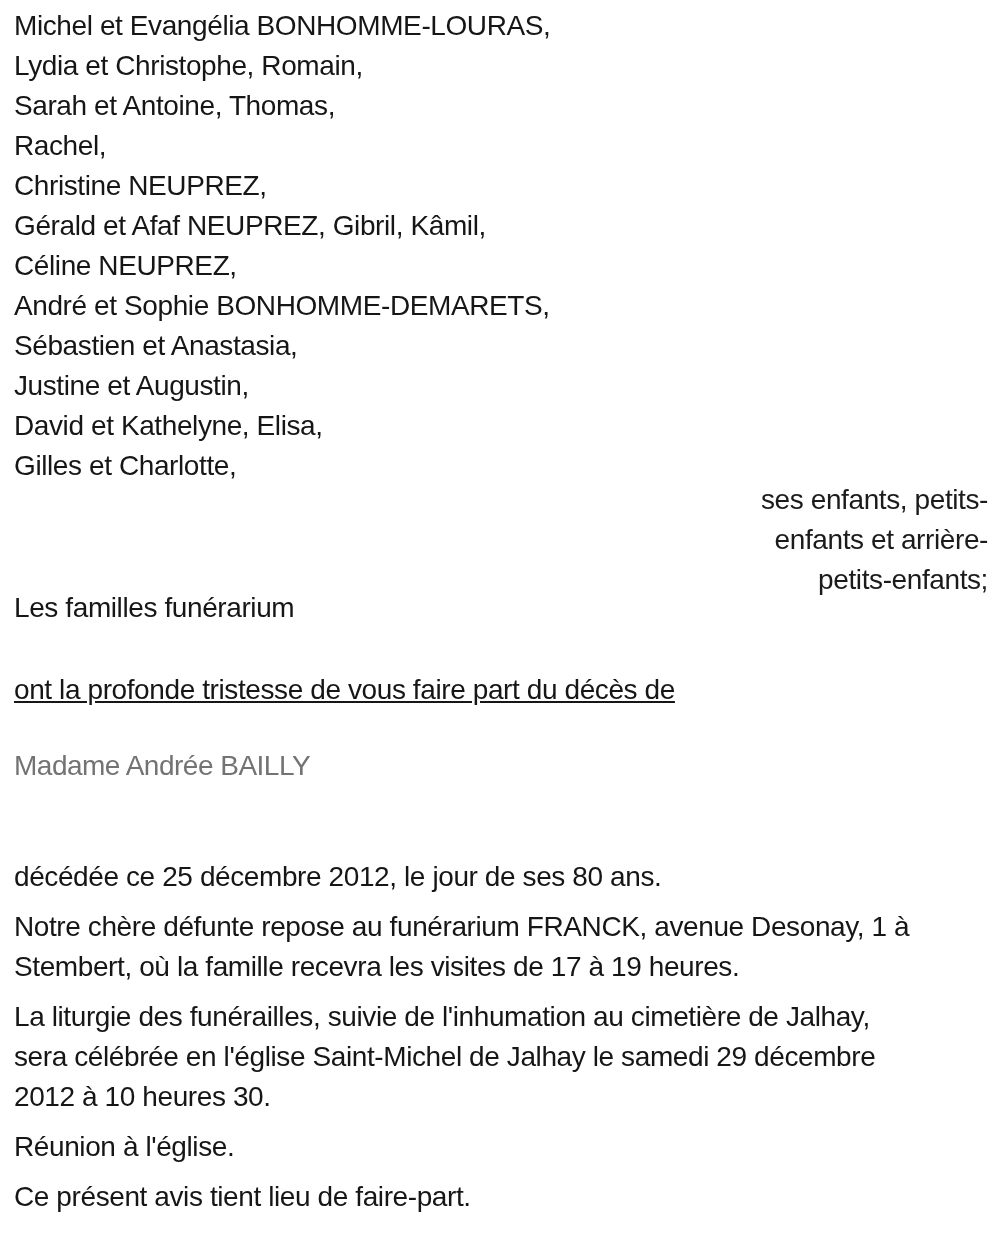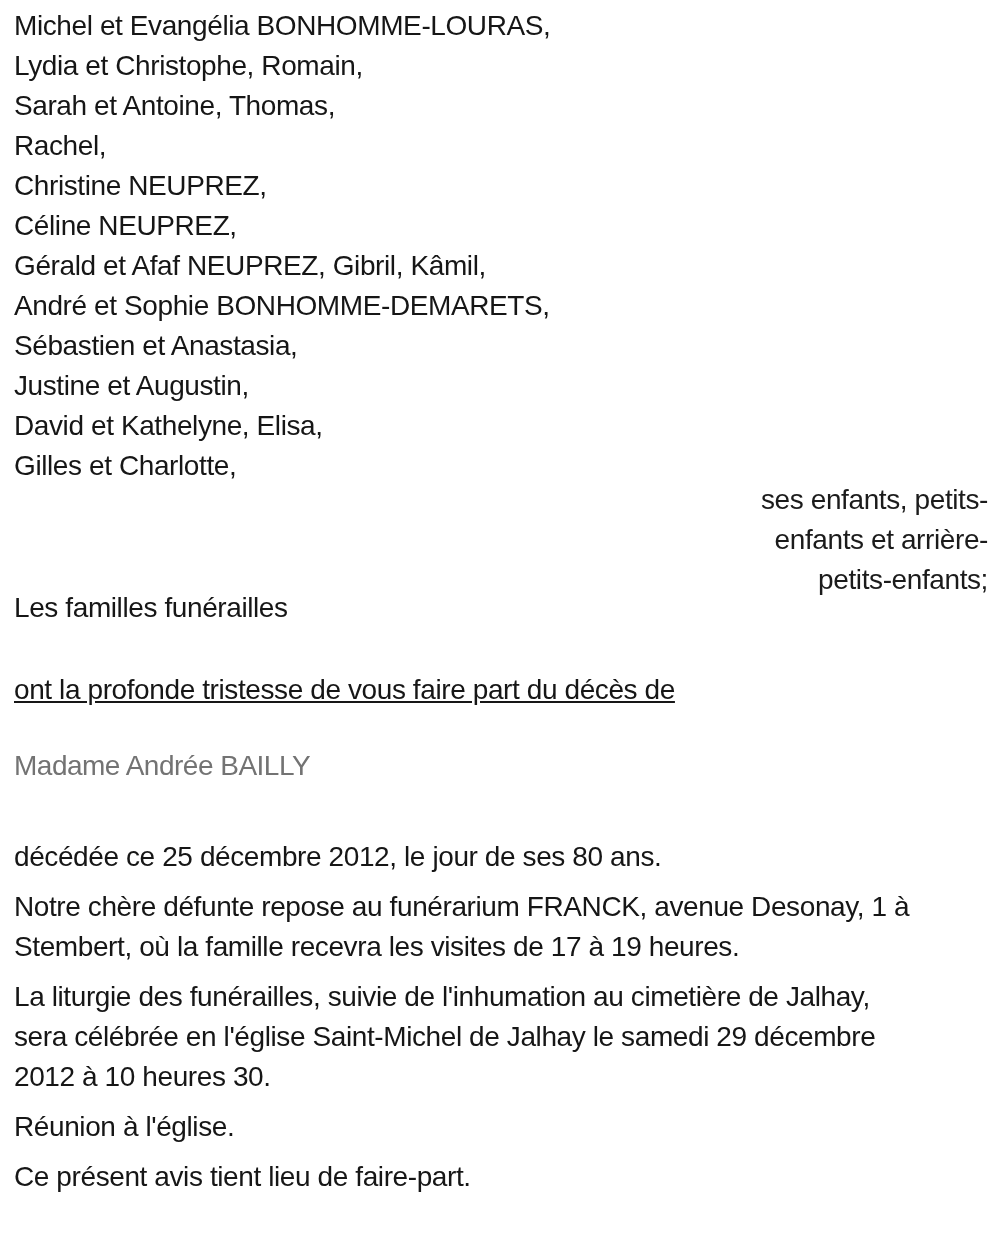--- a/index.html
+++ b/index.html
@@ -27,49 +27,49 @@
   .intro { margin-top: 42px; text-decoration: underline; }
   .deceased {
     margin: 32px 0 0 0;
     font-size: 28px;
     line-height: 48px;
     font-weight: normal;
     letter-spacing: -0.5px;
     color: #737373;
   }
   .para { margin-top: 10px; }
-  .para-first { margin-top: 47px; }
+  .para-first { margin-top: 67px; }
 </style>
 </head>
 <body>
 
 <main class="page">
 
   <section>
     <div class="line">Michel et Evangélia BONHOMME-LOURAS,</div>
     <div class="line">Lydia et Christophe, Romain,</div>
     <div class="line">Sarah et Antoine, Thomas,</div>
     <div class="line">Rachel,</div>
     <div class="line">Christine NEUPREZ,</div>
+    <div class="line">Gérald et Afaf NEUPREZ, Gibril, Kâmil,</div>
     <div class="line">Céline NEUPREZ,</div>
-    <div class="line">Gérald et Afaf NEUPREZ, Gibril, Kâmil,</div>
     <div class="line">André et Sophie BONHOMME-DEMARETS,</div>
     <div class="line">Sébastien et Anastasia,</div>
     <div class="line">Justine et Augustin,</div>
     <div class="line">David et Kathelyne, Elisa,</div>
     <div class="line">Gilles et Charlotte,</div>
   </section>
 
   <section class="relation">
     <div class="line">ses enfants, petits-</div>
     <div class="line">enfants et arrière-</div>
     <div class="line">petits-enfants;</div>
   </section>
 
-  <div class="line families">Les familles funérailles</div>
+  <div class="line families">Les familles funérarium</div>
 
   <div class="line intro">ont la profonde tristesse de vous faire part du décès de</div>
 
   <h1 class="deceased">Madame Andrée BAILLY</h1>
 
   <section>
     <div class="para para-first">
       <div class="line">décédée ce 25 décembre 2012, le jour de ses 80 ans.</div>
     </div>
     <div class="para">

